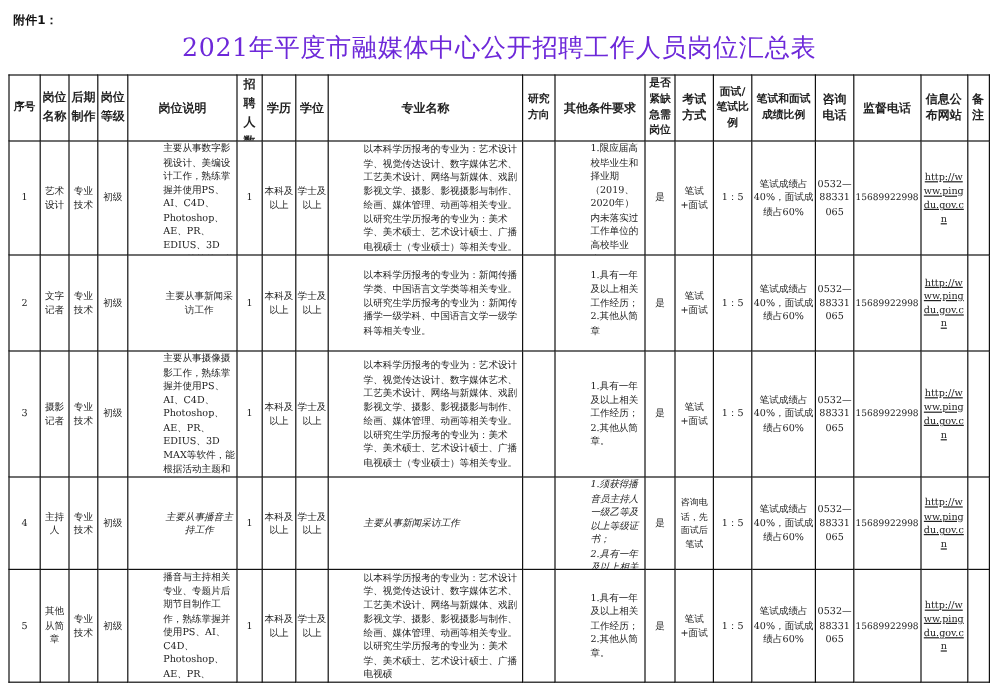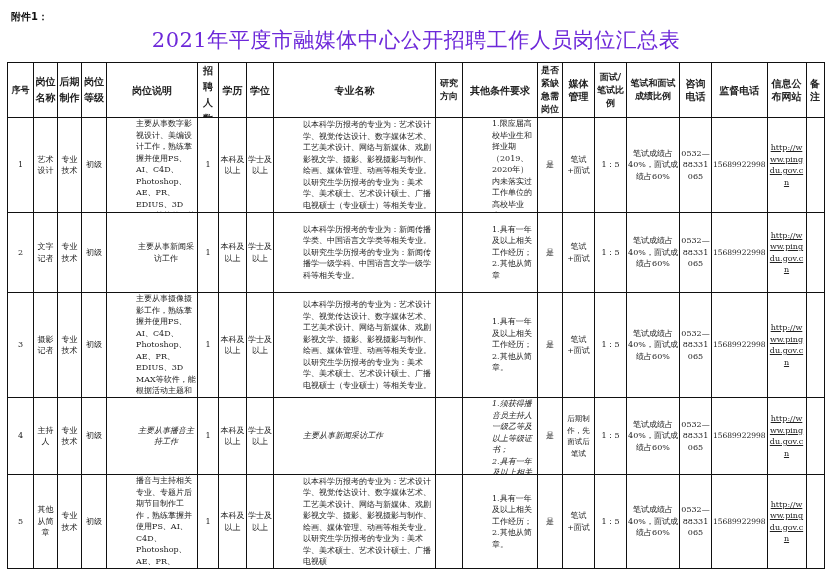--- a/index.html
+++ b/index.html
@@ -88,21 +88,21 @@
       <th>
           <div class="hbox">研究方向</div>
         </th>
       <th class="big">
           <div class="hbox">其他条件要求</div>
         </th>
       <th>
           <div class="hbox">是否紧缺急需岗位</div>
         </th>
       <th class="big">
-          <div class="hbox">媒体管理</div>
+          <div class="hbox">考试方式</div>
         </th>
       <th>
           <div class="hbox">面试/笔试比例</div>
         </th>
       <th>
           <div class="hbox">笔试和面试成绩比例</div>
         </th>
       <th class="big">
           <div class="hbox">咨询电话</div>
         </th>
@@ -223,21 +223,21 @@
       <td class="l">
           <div class="box ml">主要从事新闻采访工作</div>
         </td>
       <td class="c"></td>
       <td class="l">
           <div class="box ml">1.须获得播音员主持人一级乙等及以上等级证书；
 2.具有一年及以上相关工作经历；
 3.其他从简章。</div>
         </td>
       <td class="c">是</td>
-      <td class="c" style="font-size:7.5px">后期制作，先面试后笔试</td>
+      <td class="c" style="font-size:7.5px">咨询电话，先面试后笔试</td>
       <td class="c">1：5</td>
       <td class="c">笔试成绩占40%，面试成绩占60%</td>
       <td class="c" style="word-break:break-all">0532—88331065</td>
       <td class="c" style="font-size:7.5px">15689922998</td>
       <td class="c"><a class="link">http://www.pingdu.gov.cn</a></td>
       <td class="c"></td>
     </tr>
 
     <tr class="r5">
       <td class="c">5</td>

